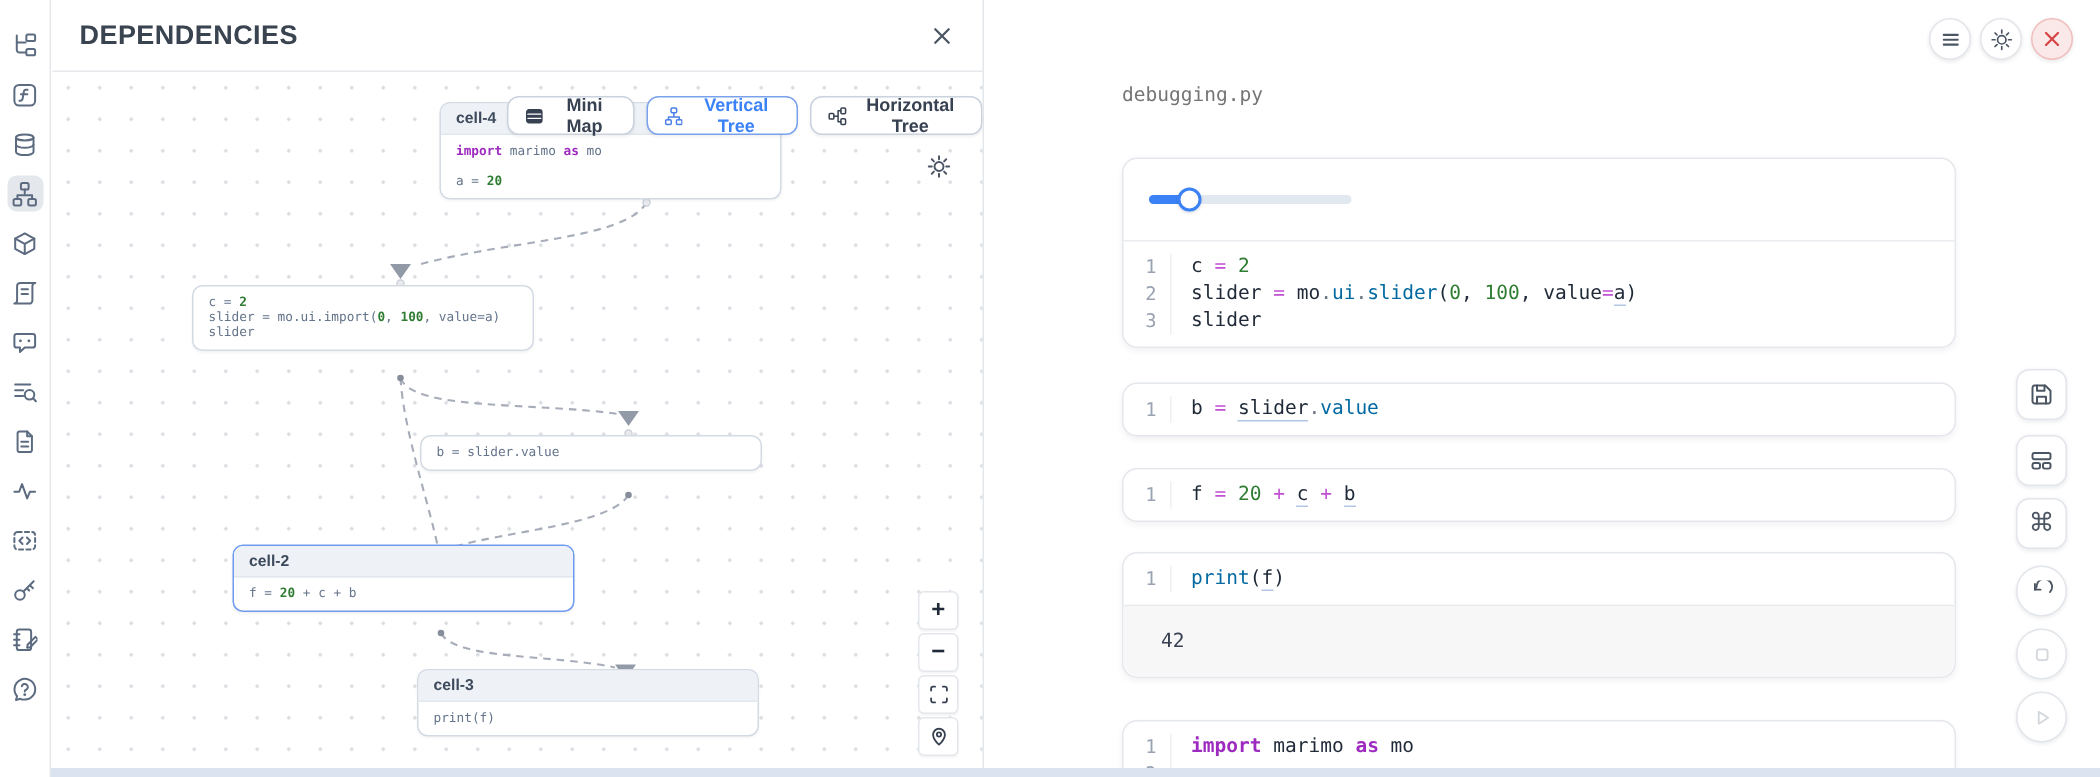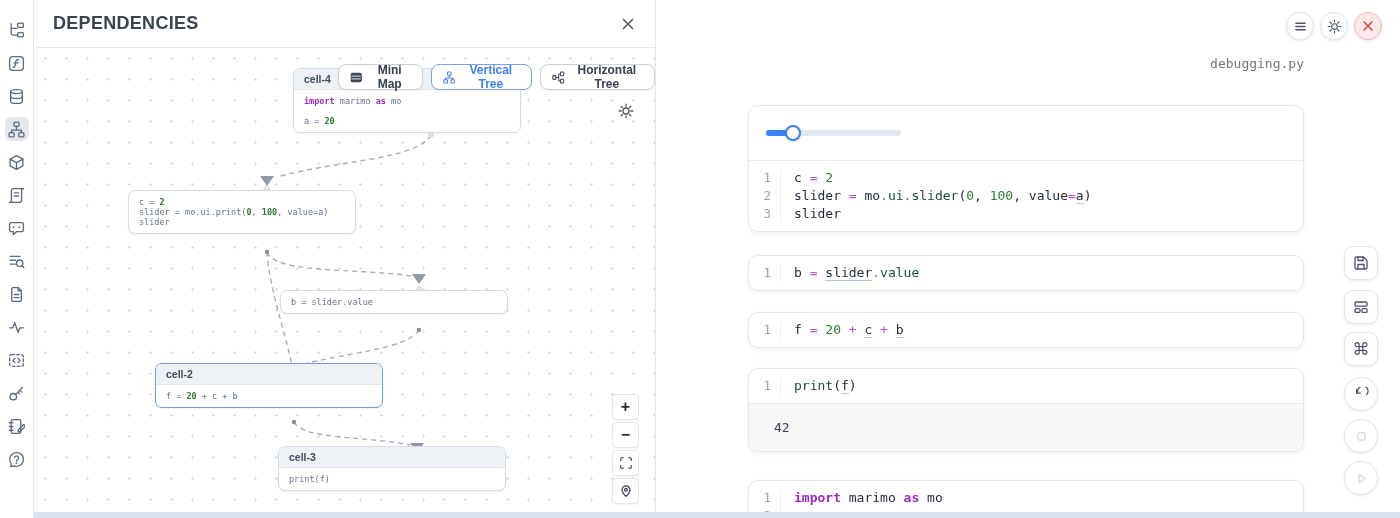--- a/index.html
+++ b/index.html
@@ -52,39 +52,39 @@
   .zbtn svg{stroke:#374151;fill:none;stroke-width:1.4;stroke-linecap:round;stroke-linejoin:round}
   
   .notebook{position:absolute;left:657px;top:0;width:743px;height:518px;background:#fff;overflow:hidden}
   .top-rail{position:absolute;right:18px;top:12px;display:flex;gap:6px;z-index:6}
   .circ{width:28px;height:28px;border-radius:50%;background:#fff;border:1px solid #e2e5ea;
     display:flex;align-items:center;justify-content:center;cursor:pointer;
     box-shadow:0 1px 3px rgba(15,23,42,.10)}
   .circ svg{stroke:#4b5563;fill:none;stroke-width:1.5;stroke-linecap:round}
   .circ.danger{background:#fbe9e9;border-color:#f0bcbc}
   .circ.danger svg{stroke:#d64545}
-  .nb-title{position:absolute;left:91px;top:56px;width:556px;text-align:right;
+  .nb-title{position:absolute;left:91px;top:56px;width:556px;text-align:left;
     font-family:"DejaVu Sans Mono",monospace;font-size:13px;color:#757575;cursor:pointer}
   .cell{position:absolute;left:91px;width:556px;background:#fff;border:1px solid #e4e7ec;
     border-radius:10px;box-shadow:0 2px 5px rgba(15,23,42,.06)}
   .widget-sec{height:55px;border-bottom:1px solid #e9ebee;padding:24px 0 0 17px}
   .track{position:relative;width:135px;height:6px;background:#e2e8f0;border-radius:3px;cursor:pointer}
   .fill{position:absolute;left:0;top:0;height:6px;background:#3b82f6;border-radius:3px}
   .knob{position:absolute;top:-5px;width:16px;height:16px;margin-left:-8px;background:#fff;
     border:2px solid #3b82f6;border-radius:50%;box-shadow:0 1px 2px rgba(15,23,42,.15)}
   .code-sec{padding:8px 0;font-family:"DejaVu Sans Mono",monospace;cursor:text}
   .crow{display:flex;align-items:center;line-height:18px;min-height:18px}
   .ln{flex:none;width:32px;text-align:right;padding-right:9px;margin-right:13px;
     border-right:1px solid #eef0f3;color:#9aa3b2;font-size:12.5px;
     font-family:"DejaVu Sans Mono",monospace}
   .ccode{white-space:pre;font-size:13px;color:#1f2937;font-family:"DejaVu Sans Mono",monospace}
   .tk-kw{color:#9d2bbf;font-weight:bold}
   .tk-op{color:#c24fd4}
   .tk-num{color:#2e7d32}
-  .tk-fn{color:#14532d}
+  .tk-fn{color:#0369a1}
   .tk-dot{color:#6b7280}
   .tk-und{border-bottom:1.5px solid #b3c6e4}
   .ncode .tk-num{font-weight:bold}
   .out{background:#f7f7f8;border-top:1px solid #e7e9ec;padding:16px 0 16px 25px;
     font-family:"DejaVu Sans Mono",monospace;font-size:13px;color:#374151;border-radius:0 0 10px 10px}
   
   .sqbtn,.cbtn{position:absolute;left:687px;width:34px;height:34px;background:#fff;cursor:pointer;
     display:flex;align-items:center;justify-content:center;border:1px solid #e2e5ea;
     box-shadow:0 1px 3px rgba(15,23,42,.09)}
   .sqbtn{border-radius:9px}
@@ -244,21 +244,21 @@
               <span class="ccode"><span>a = </span><span class="tk-num">20</span></span>
             </div>
           </div>
       </div>
       <div class="node" style="left:93px;top:142px">
         <div class="ncode">
             <div class="crow">
               <span class="ccode"><span>c = </span><span class="tk-num">2</span></span>
             </div>
             <div class="crow">
-              <span class="ccode"><span>slider = mo.ui.print(</span><span class="tk-num">0</span><span>, </span><span class="tk-num">100</span><span>, value=a)</span></span>
+              <span class="ccode"><span>slider = mo.ui.import(</span><span class="tk-num">0</span><span>, </span><span class="tk-num">100</span><span>, value=a)</span></span>
             </div>
             <div class="crow">
               <span class="ccode"><span>slider</span></span>
             </div>
           </div>
       </div>
       <div class="node" style="left:245px;top:242px">
         <div class="ncode">
             <div class="crow">
               <span class="ccode"><span>b = slider.value</span></span>

